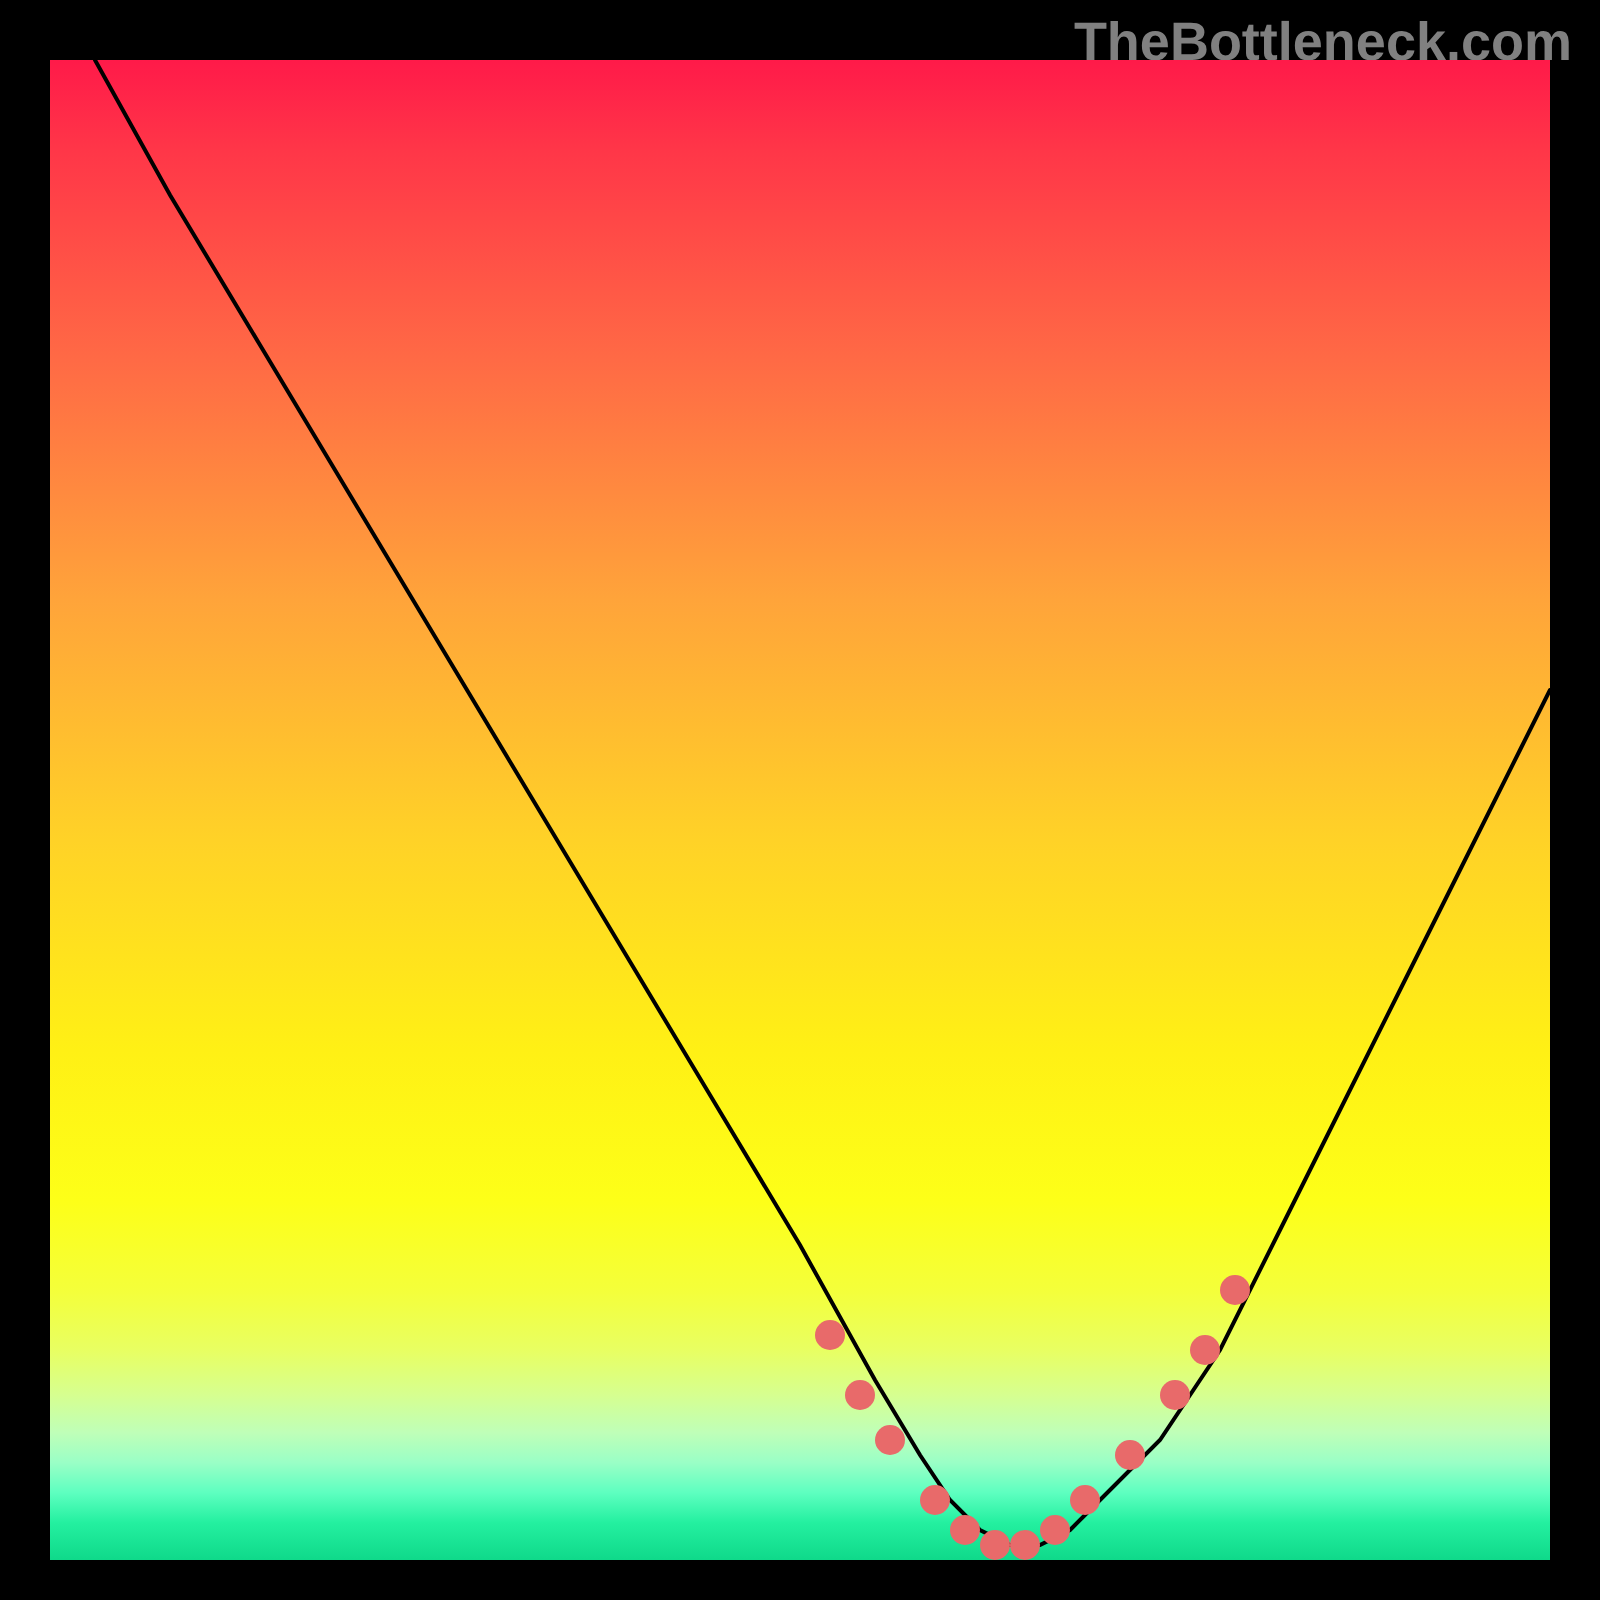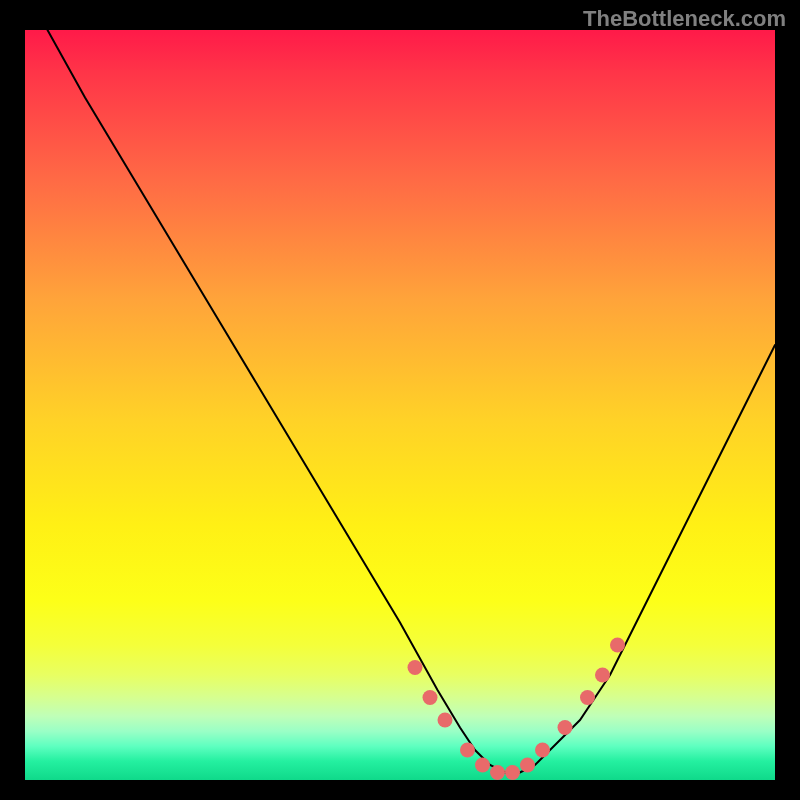--- a/index.html
+++ b/index.html
@@ -2,21 +2,21 @@
 <html><head>
 <meta charset="utf-8">
 <style>
   * { margin: 0; padding: 0; box-sizing: border-box; }
   html, body { width: 800px; height: 800px; overflow: hidden; background: #000; }
   .root { position: relative; width: 800px; height: 800px; background: #000; }
   .attribution {
     position: absolute;
     top: 6px; right: 14px;
     font-family: Arial, Helvetica, sans-serif;
-    font-size: 22px;
+    font-size: 27px;
     font-weight: bold;
     color: #808080;
     letter-spacing: 0px;
   }
   .plot {
     position: absolute;
     left: 25px; top: 30px;
     width: 750px; height: 750px;
     overflow: hidden;
   }

